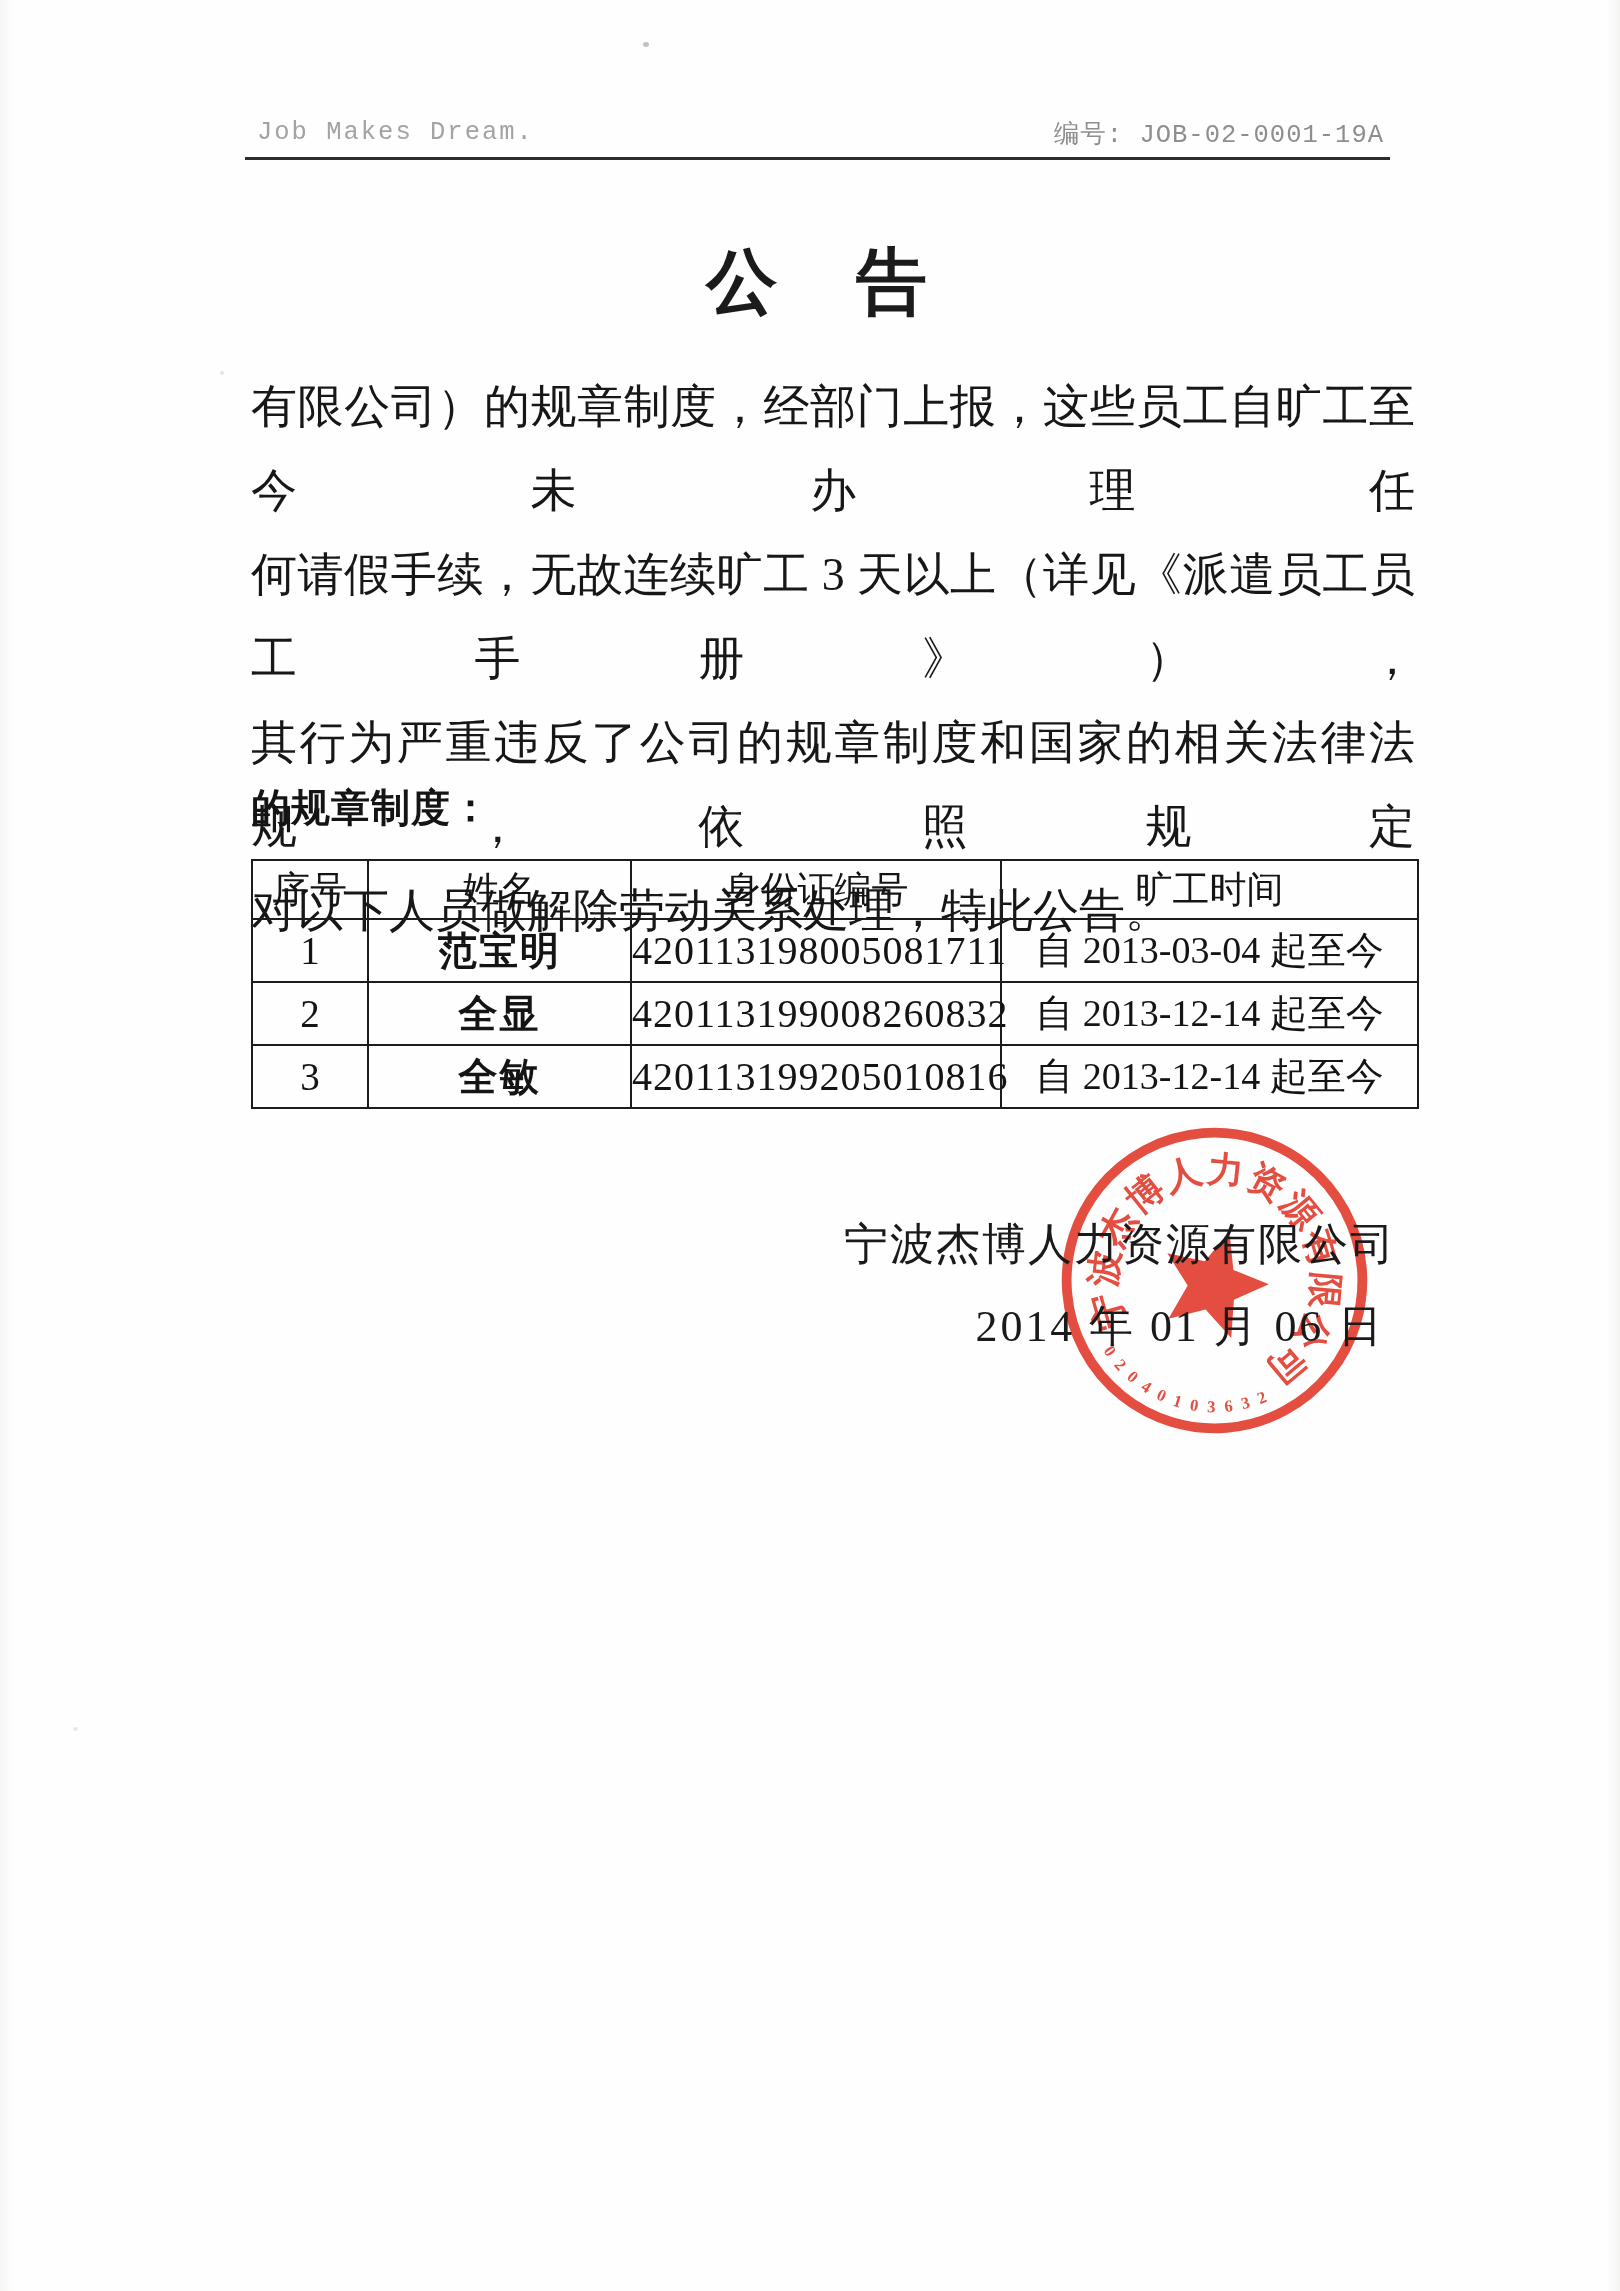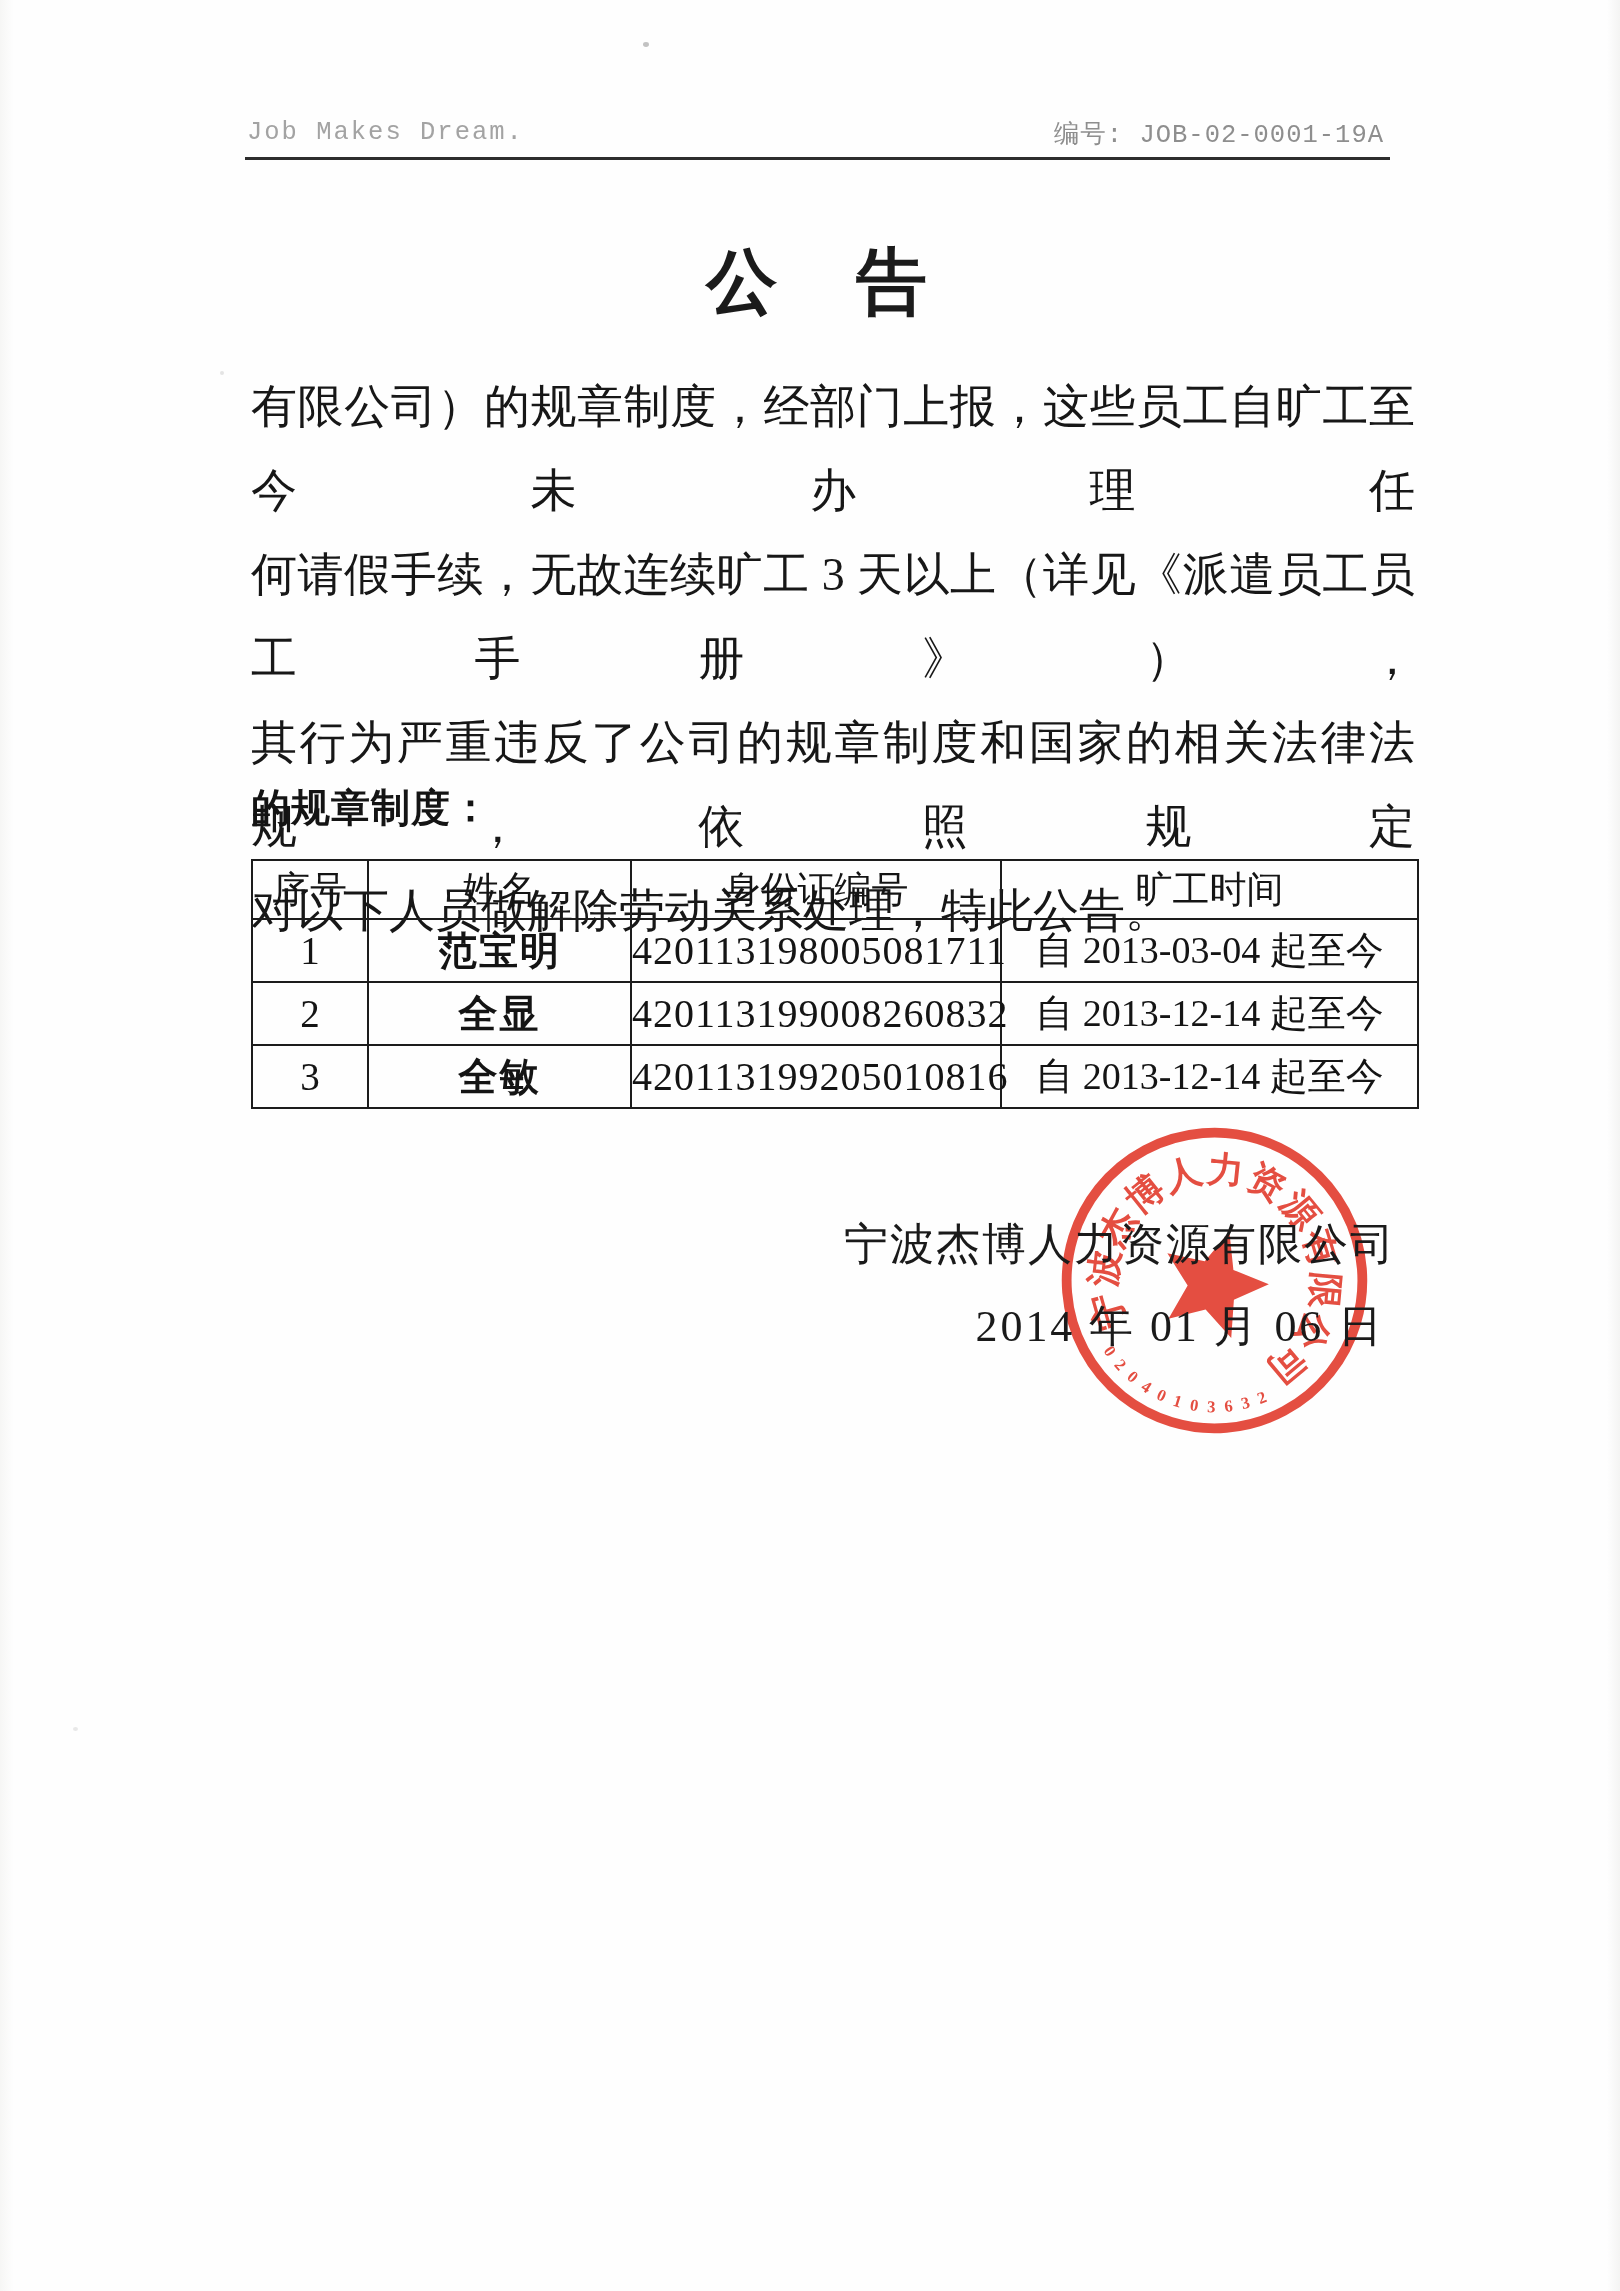--- a/index.html
+++ b/index.html
@@ -8,21 +8,21 @@
     width:1620px;height:2292px;
     margin:0 auto;
     background:#fefefdfa;
     background:linear-gradient(90deg,#f6f6f5 0px,#fefefe 13.7px,#fefefe 1607px,#f4f4f3 1620px);
     overflow:hidden;
     font-family:"Liberation Serif","DejaVu Serif",serif;
     color:#1d1d1d;
   }
   
   .brand{
-    position:absolute;left:247px;top:118px;
+    position:absolute;left:257px;top:118px;
     font-family:"Liberation Mono","DejaVu Sans Mono",monospace;
     font-size:25.5px;color:#a3a3a3;letter-spacing:2px;white-space:nowrap;
   }
   .doc-no{
     position:absolute;right:236px;top:116px;
     font-family:"Liberation Mono","DejaVu Sans Mono",monospace;
     font-size:25.5px;color:#8e8e8e;letter-spacing:1px;white-space:nowrap;
   }
   .header-rule{
     position:absolute;left:245px;top:157px;width:1145px;height:2.9px;

